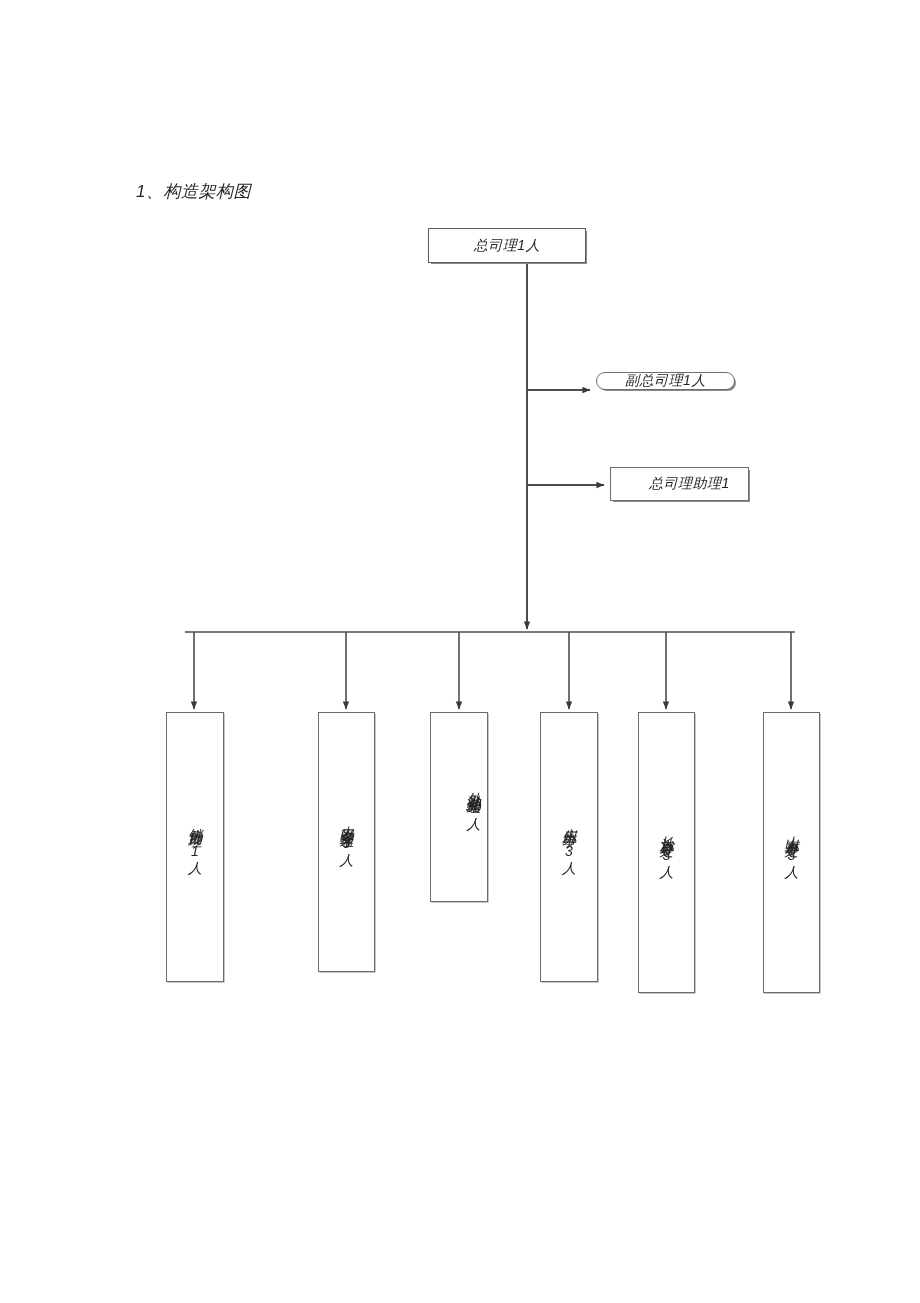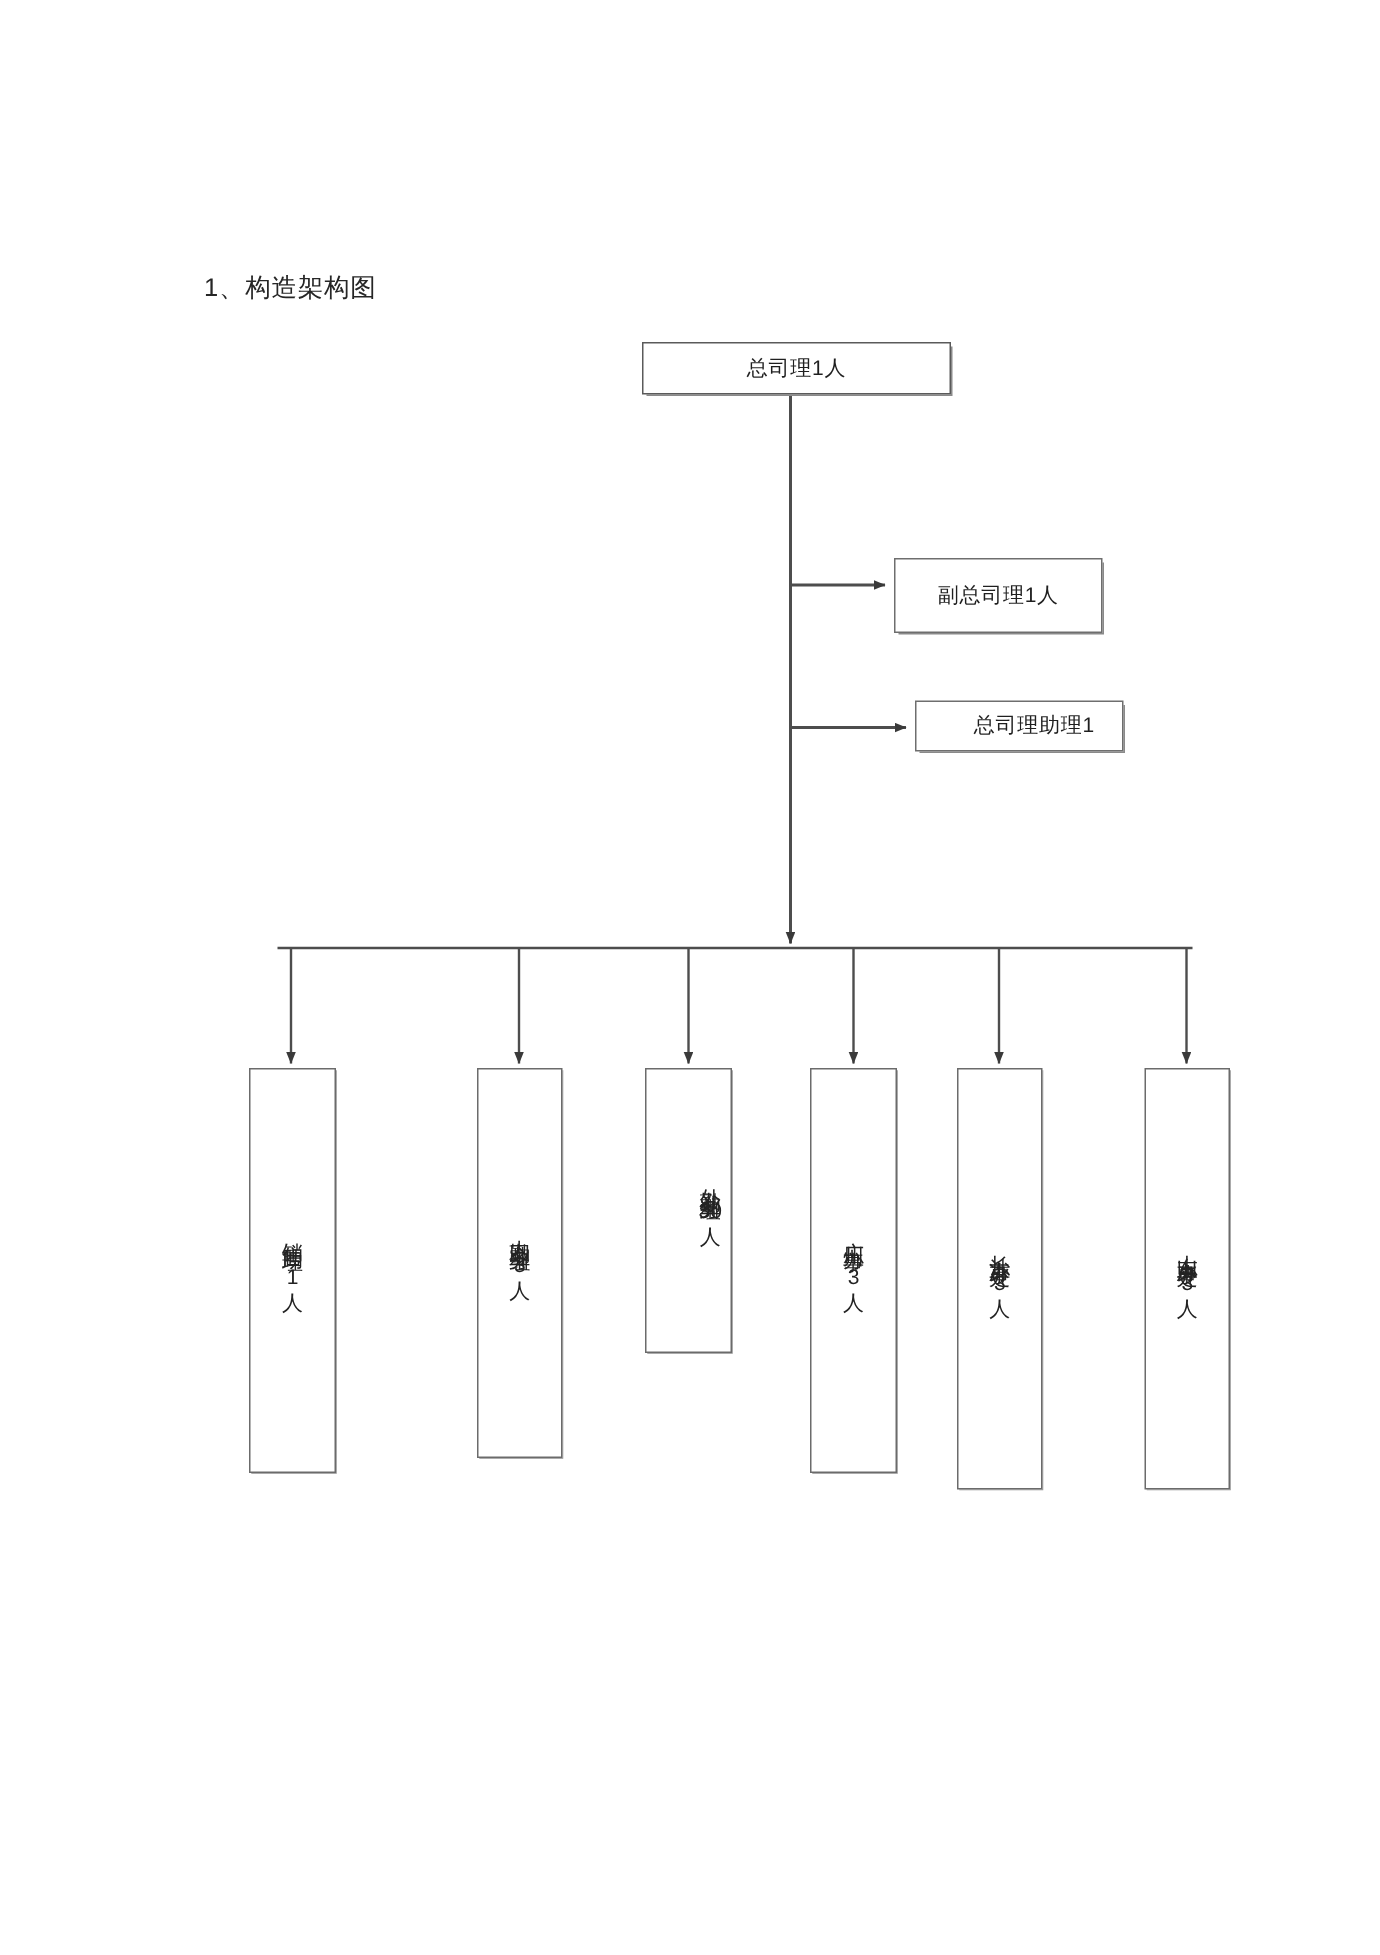--- a/index.html
+++ b/index.html
@@ -10,20 +10,21 @@
   body {
     font-family: "Liberation Sans", "DejaVu Sans", sans-serif;
     color: #1a1a1a;
   }
   #page {
     position: relative;
     width: 920px;
     height: 1303px;
     background: #ffffff;
     overflow: hidden;
+    font-style: italic;
   }
 
   
   #doc-title {
     position: absolute;
     left: 136px;
     top: 180px;
     font-size: 17px;
     letter-spacing: 0.5px;
     color: #262626;
@@ -52,29 +53,30 @@
     display: flex;
     align-items: center;
     justify-content: center;
     font-size: 14px;
     color: #1f1f1f;
     letter-spacing: 0.5px;
   }
   .node-top {
     left: 428px;
     top: 228px;
-    width: 206px;
+    width: 158px;
     height: 35px;
     border-color: #5a5a5a;
   }
   .node-vice {
     left: 596px;
     top: 372px;
     width: 139px;
-    height: 50px;
+    height: 18px;
+    border-radius: 11px;
   }
   .node-assistant {
     left: 610px;
     top: 467px;
     width: 139px;
     height: 34px;
     padding-left: 20px;
   }
 
   

